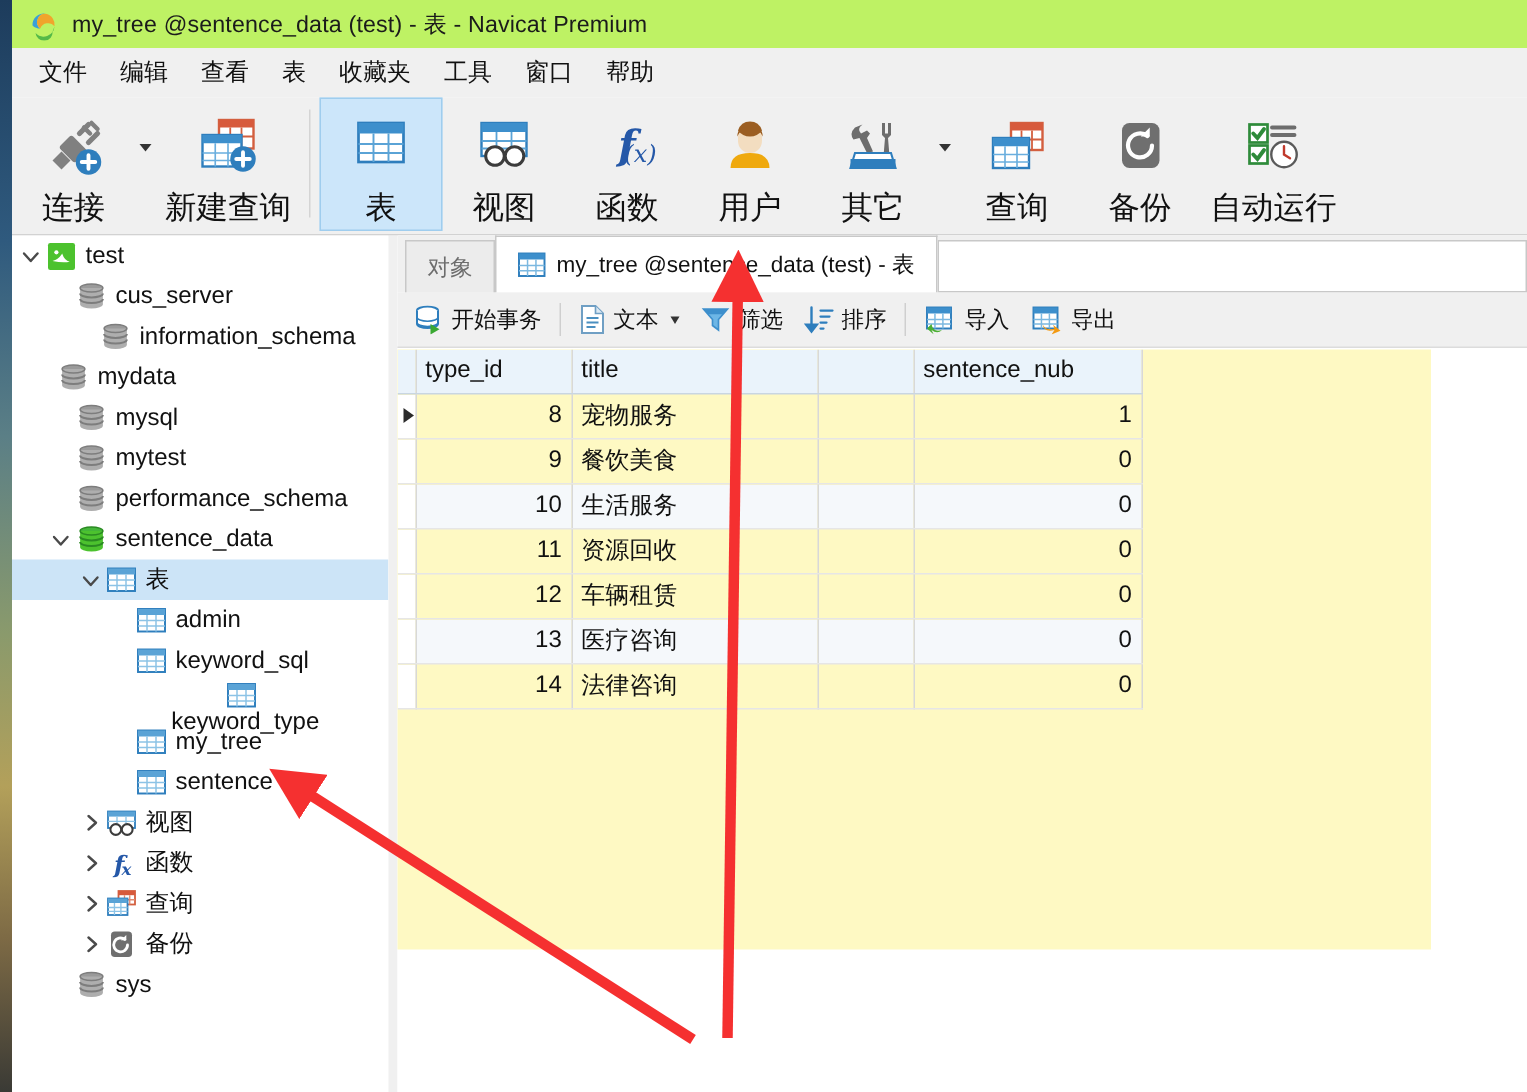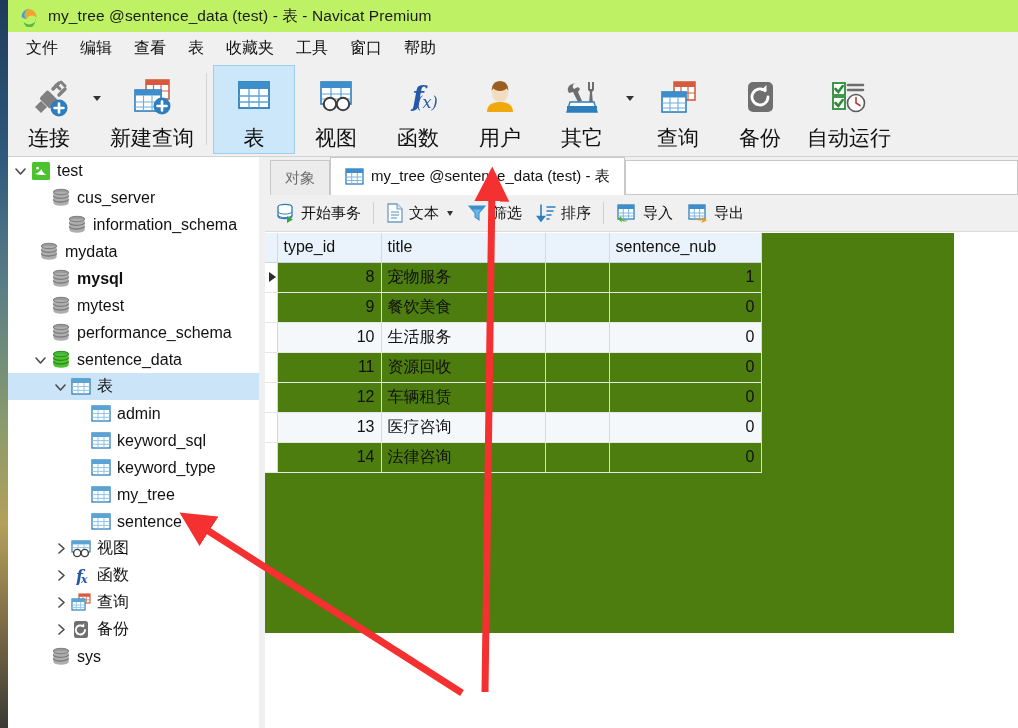--- a/index.html
+++ b/index.html
@@ -130,21 +130,21 @@
     font-size: 15px; color: #111; cursor: default; white-space: nowrap;
   }
   .gb .gi { display: flex; align-items: center; flex: none; }
   .gb-sep { width: 1px; height: 22px; background: #cfcfcf; margin: 0 5px; flex: none; }
   .gb-caret { width: 0; height: 0; border-left: 3.5px solid transparent;
     border-right: 3.5px solid transparent; border-top: 5px solid #333; margin-left: 3px; }
 
   
   #grid {
     position: absolute; left: 0; top: 76px; width: 689px; height: 400px;
-    background: #4d7c0f; overflow: hidden;
+    background: #fef9c3; overflow: hidden;
   }
   table.dg { border-collapse: collapse; table-layout: fixed; }
   table.dg th, table.dg td {
     border-right: 1px solid #d8d8d8;
     border-bottom: 1px solid #e6e6e6;
     font-size: 16px; color: #111; padding: 0 6px;
     height: 30px; overflow: hidden; white-space: nowrap;
   }
   table.dg th {
     background: #eaf3fb; font-weight: normal; text-align: left;
@@ -380,21 +380,21 @@
         <span class="ico">
           <svg width="20" height="19" viewBox="0 0 20 19">
             <ellipse cx="10" cy="4" rx="7.6" ry="2.7" fill="#9a9a9a"></ellipse>
             <path d="M2.4 4 v11 a7.6 2.7 0 0 0 15.2 0 v-11 z" fill="#aeaeae"></path>
             <path d="M2.4 7.6 a7.6 2.7 0 0 0 15.2 0 M2.4 11.3 a7.6 2.7 0 0 0 15.2 0" fill="none" stroke="#7d7d7d" stroke-width="1.3"></path>
             <ellipse cx="10" cy="4" rx="7.6" ry="2.7" fill="none" stroke="#7d7d7d" stroke-width="1"></ellipse>
           </svg>
         </span>
         <span class="lbl">mydata</span>
       </div>
-      <div class="tr" style="padding-left: 24px; font-weight: bold;">
+      <div class="tr" style="padding-left: 24px;">
         <span class="tw"></span>
         <span class="ico">
           <svg width="20" height="19" viewBox="0 0 20 19">
             <ellipse cx="10" cy="4" rx="7.6" ry="2.7" fill="#9a9a9a"></ellipse>
             <path d="M2.4 4 v11 a7.6 2.7 0 0 0 15.2 0 v-11 z" fill="#aeaeae"></path>
             <path d="M2.4 7.6 a7.6 2.7 0 0 0 15.2 0 M2.4 11.3 a7.6 2.7 0 0 0 15.2 0" fill="none" stroke="#7d7d7d" stroke-width="1.3"></path>
             <ellipse cx="10" cy="4" rx="7.6" ry="2.7" fill="none" stroke="#7d7d7d" stroke-width="1"></ellipse>
           </svg>
         </span>
         <span class="lbl">mysql</span>
@@ -469,21 +469,21 @@
         <span class="tw"></span>
         <span class="ico">
           <svg width="20" height="19" viewBox="0 0 20 19">
             <rect x="1" y="2" width="18" height="15" fill="#fff" stroke="#2e7ebd" stroke-width="1.3"></rect>
             <rect x="1" y="2" width="18" height="4" fill="#5aa3d6"></rect>
             <path d="M7 6 V17 M13 6 V17 M1 9.6 H19 M1 13.3 H19" stroke="#8cc3e6" stroke-width="1"></path>
           </svg>
         </span>
         <span class="lbl">keyword_sql</span>
       </div>
-      <div class="tr" style="padding-left: 64px;">
+      <div class="tr" style="padding-left: 64px; flex-direction: column;">
         <span class="tw"></span>
         <span class="ico">
           <svg width="20" height="19" viewBox="0 0 20 19">
             <rect x="1" y="2" width="18" height="15" fill="#fff" stroke="#2e7ebd" stroke-width="1.3"></rect>
             <rect x="1" y="2" width="18" height="4" fill="#5aa3d6"></rect>
             <path d="M7 6 V17 M13 6 V17 M1 9.6 H19 M1 13.3 H19" stroke="#8cc3e6" stroke-width="1"></path>
           </svg>
         </span>
         <span class="lbl">keyword_type</span>
       </div>

